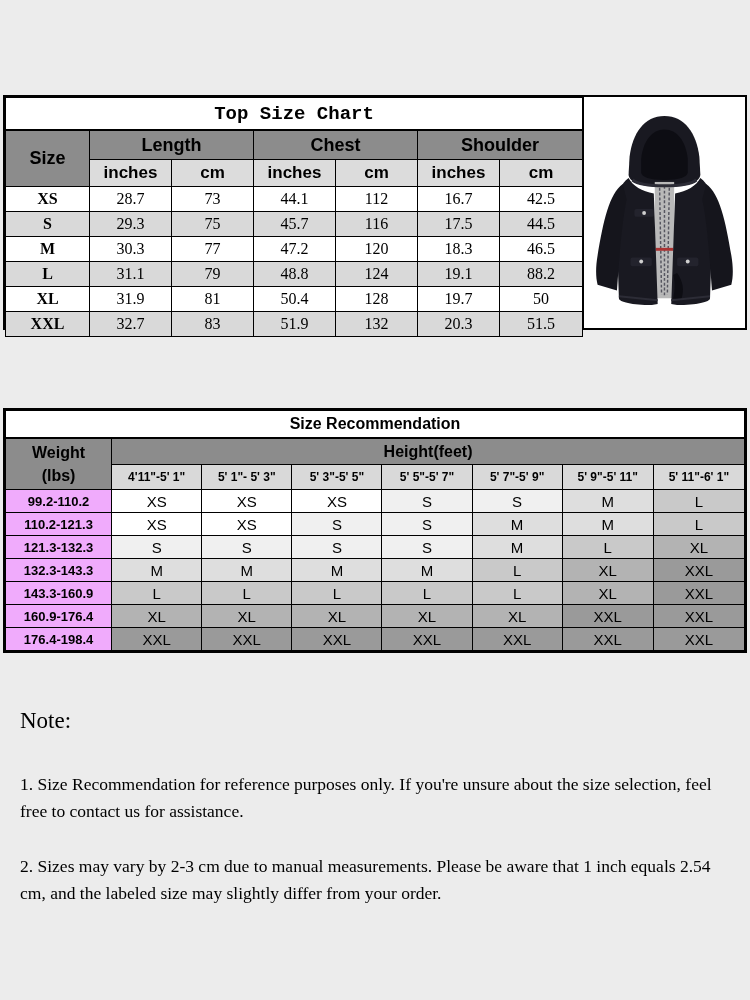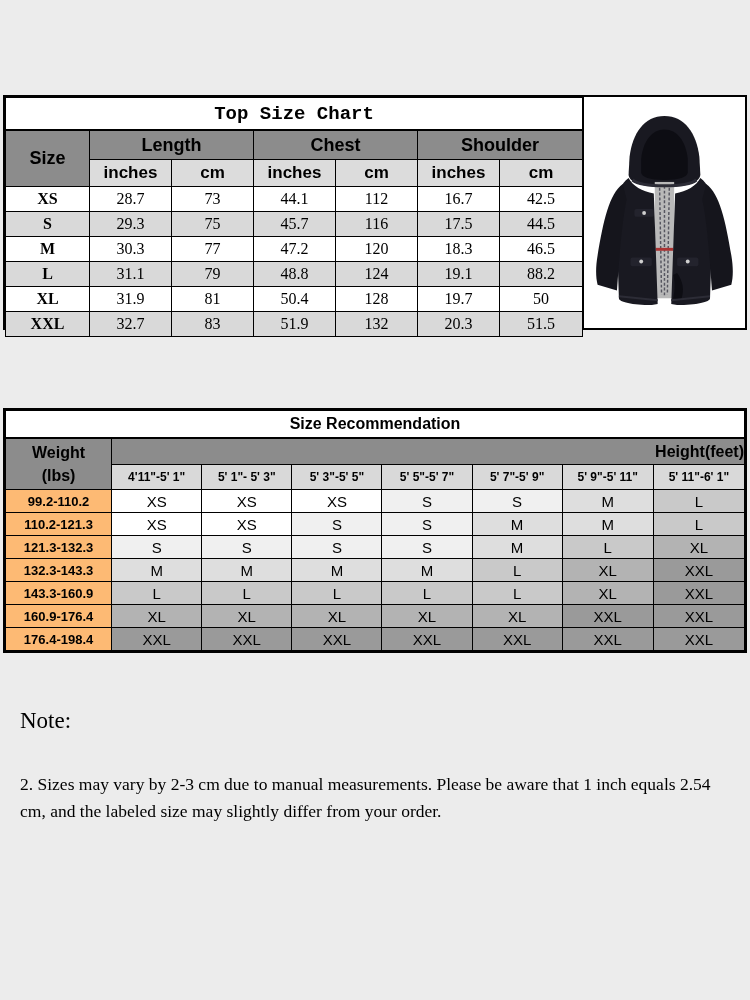--- a/index.html
+++ b/index.html
@@ -56,27 +56,27 @@
   #recTable{width:100%;}
   #recTable th,#recTable td{
     border:1px solid #000;text-align:center;vertical-align:middle;
     padding:0;overflow:hidden;white-space:nowrap;
   }
   #recTable .title-cell{
     font-weight:bold;font-size:16px;height:26px;background:#fff;border-bottom:2px solid #000;
   }
   #recTable .dark{background:#8c8c8c;font-weight:bold;font-size:16px;}
   #recTable .weight-hdr{line-height:1.45;}
-  #recTable .hdr-height{height:25px;text-align:right;}
+  #recTable .hdr-height{height:25px;}
   #recTable .range{
     background:#d9d9d9;font-weight:bold;font-size:12px;height:24px;
   }
   #recTable tbody td{font-size:15px;height:22px;}
   #recTable tbody .weight-cell{
-    font-weight:bold;font-size:13px;background:#fdba74;
+    font-weight:bold;font-size:13px;background:#f0abfc;
   }
 
   
   .note{
     position:absolute;left:20px;top:703px;width:714px;
     font-family:"Liberation Serif",serif;font-size:17.5px;line-height:1.55;
   }
   .note .note-heading{margin:0 0 32px 0;font-weight:normal;font-size:23px;}
   .note p{margin:0 0 28px 0;}
 </style>
@@ -311,16 +311,17 @@
             <td style="background: rgb(154, 154, 154);">XXL</td>
             <td style="background: rgb(154, 154, 154);">XXL</td>
             <td style="background: rgb(154, 154, 154);">XXL</td>
           </tr>
         </tbody>
     </table>
   </div>
 
   <div class="note">
     <p class="note-heading">Note:</p>
+    <p>1. Size Recommendation for reference purposes only. If you're unsure about the size selection, feel free to contact us for assistance.</p>
     <p>2. Sizes may vary by 2-3 cm due to manual measurements. Please be aware that 1 inch equals 2.54 cm, and the labeled size may slightly differ from your order.</p>
   </div>
 
 </div>
 
 </body></html>

